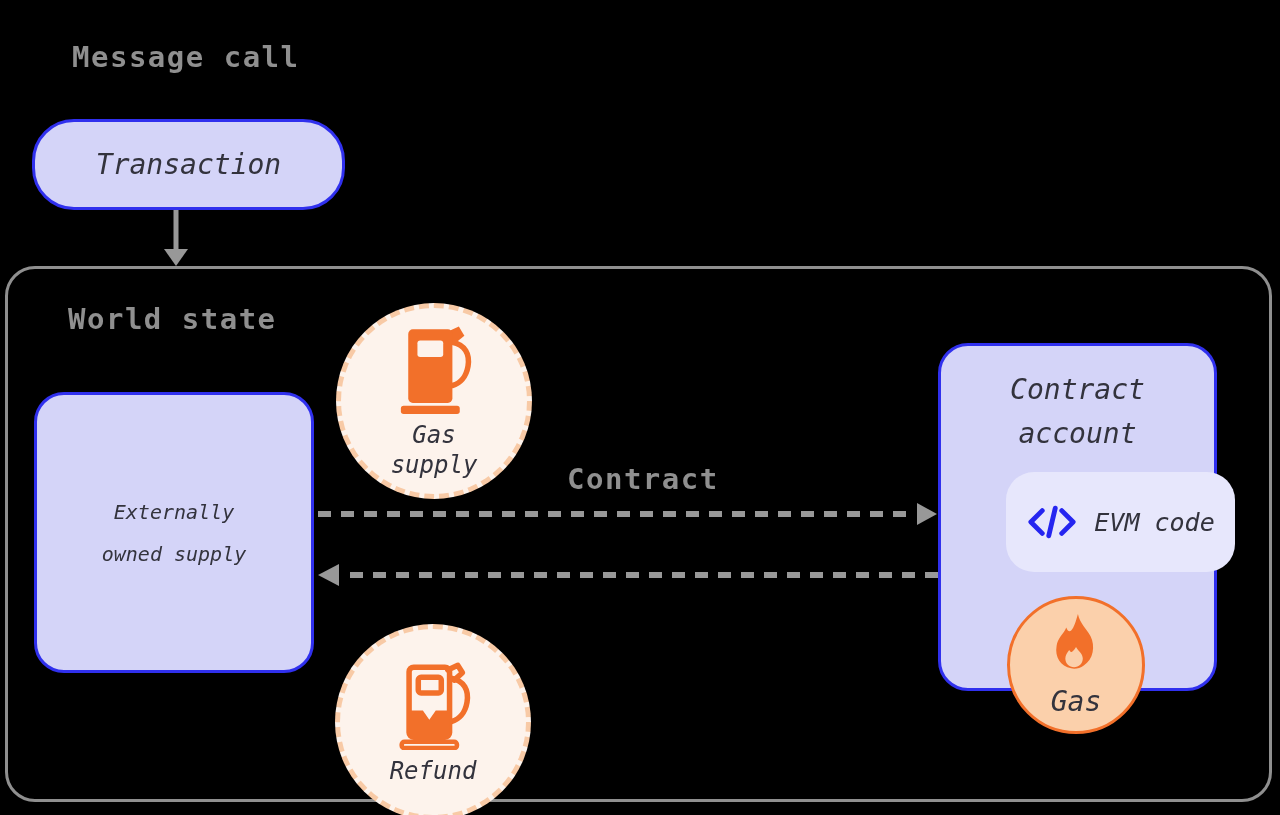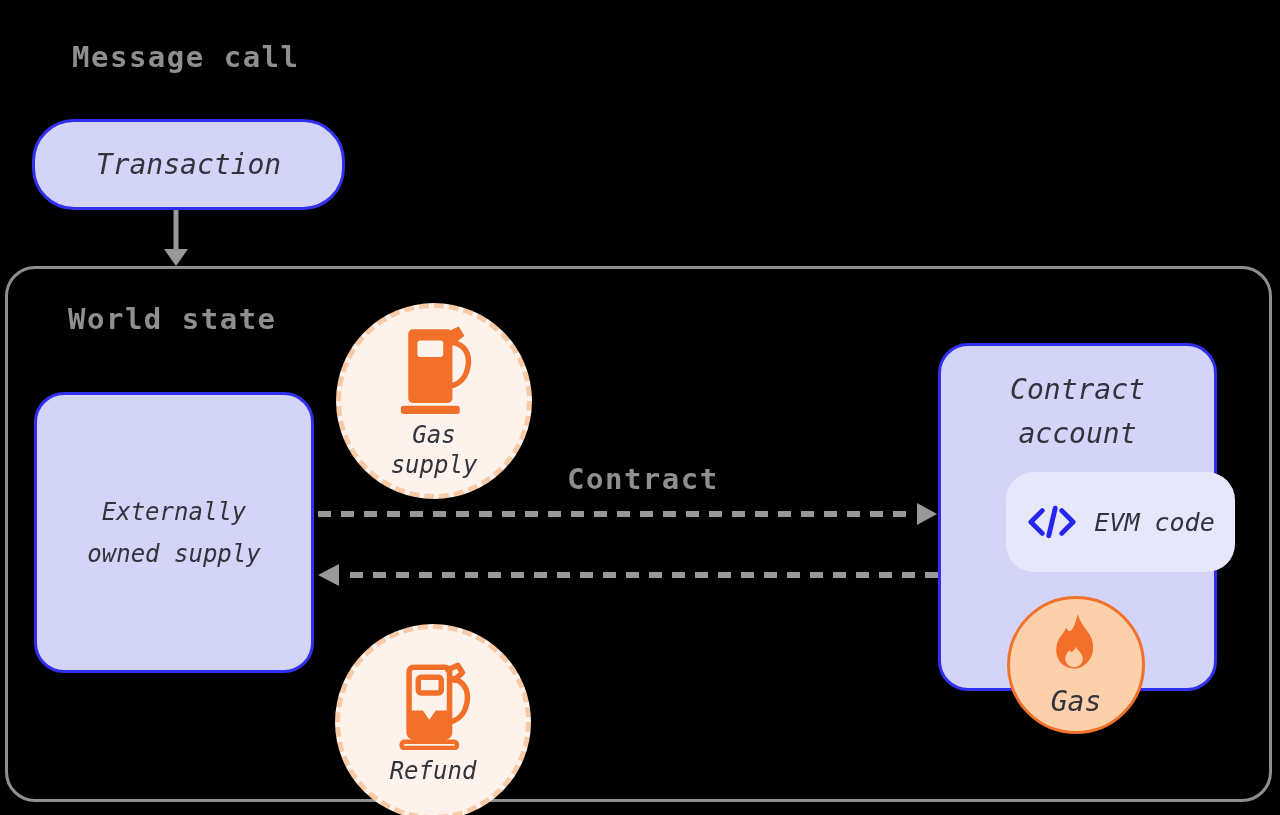--- a/index.html
+++ b/index.html
@@ -27,21 +27,21 @@
 
   .node {
     position:absolute; background:var(--lavender,#d4d4f8);
     border:3px solid var(--blue,#3030ee);
     color:var(--ink,#33333d); font-style:italic;
     display:flex; flex-direction:column; align-items:center; justify-content:center;
     text-align:center;
     margin-top:8px;
   }
   #transaction-node { left:32px; top:111px; width:307px; height:85px; border-radius:42px; font-size:28px; }
-  #eoa-node { left:34px; top:384px; width:274px; height:275px; border-radius:30px; font-size:24px; line-height:42px; }
+  #eoa-node { left:34px; top:384px; width:274px; height:275px; border-radius:30px; font-size:20px; line-height:42px; }
   #contract-node { left:938px; top:335px; width:273px; height:320px; border-radius:30px;
     justify-content:flex-start; padding-top:22px; box-sizing:content-box; font-size:28px; line-height:44px; }
 
   #evm-code-pill {
     position:absolute; left:966px; top:472px; width:229px; height:100px;
     background:var(--lavender-light,#e7e7fc); border-radius:28px;
     display:flex; align-items:center; justify-content:center; gap:16px;
     color:var(--ink,#33333d); font-style:italic; font-size:25px;margin-left:40px;
   }
 

